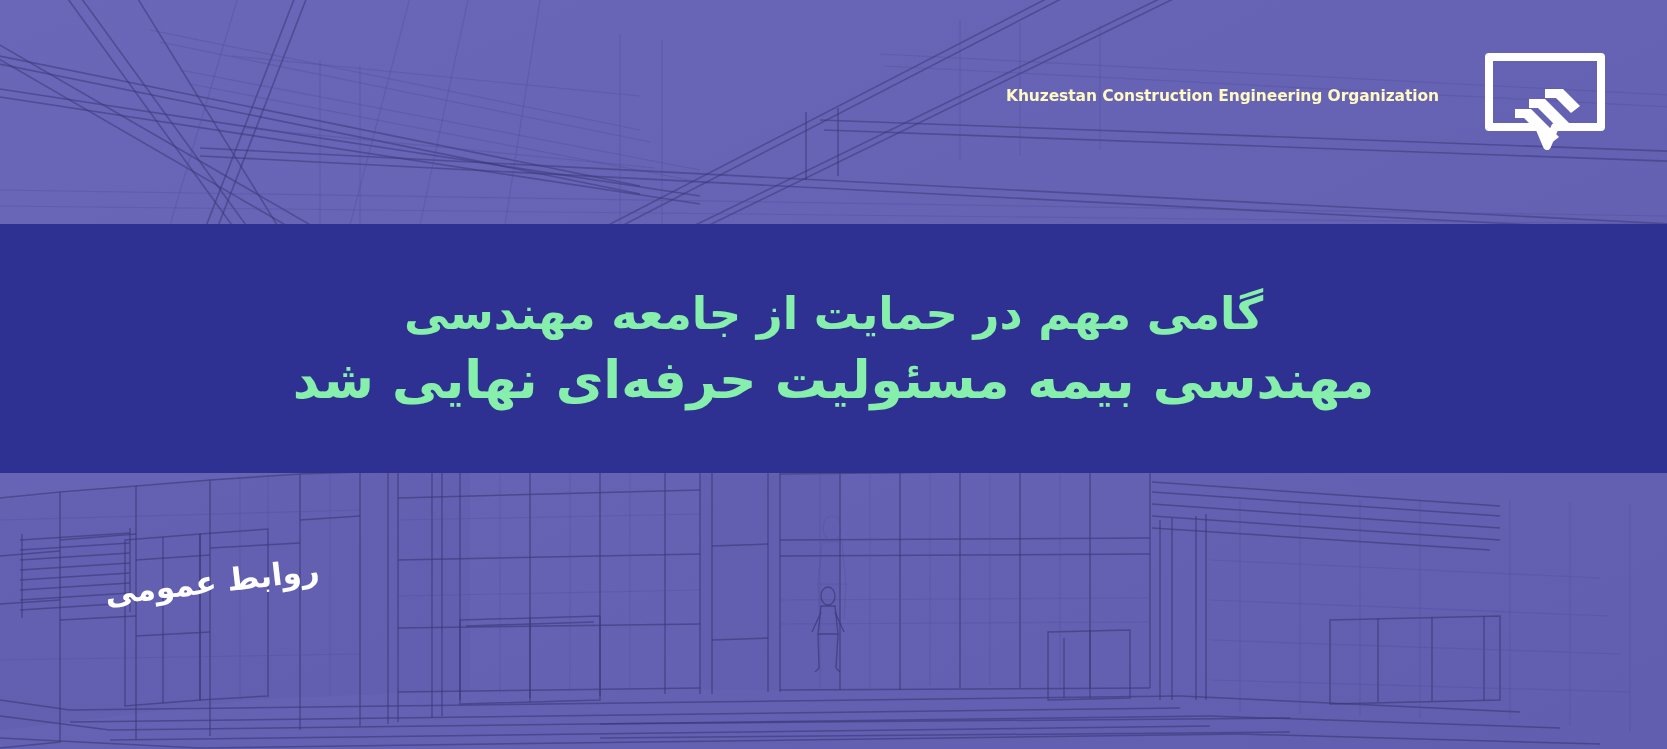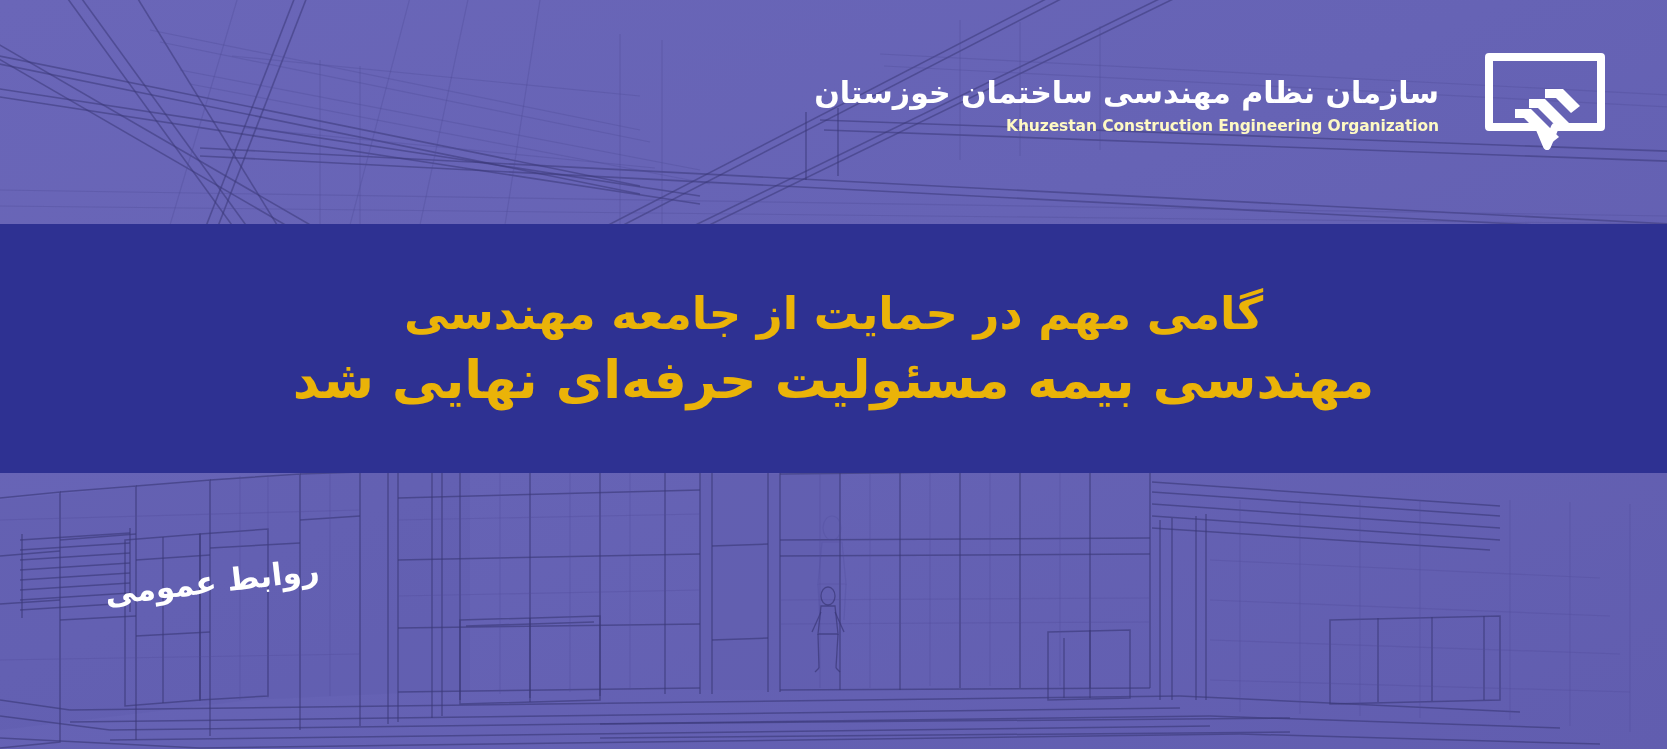--- a/index.html
+++ b/index.html
@@ -76,21 +76,21 @@
     width: 100%;
     height: 249px;
     background: #2e3192;
     z-index: 5;
     display: flex;
     flex-direction: column;
     align-items: center;
     justify-content: center;
   }
   .headline-line {
-    color: #eab308;
+    color: #86efac;
     font-weight: bold;
     direction: rtl;
     text-align: center;
     white-space: nowrap;
     line-height: 1.05;
   }
   .headline-line-1 {
     font-size: 45px;
     margin-bottom: 16px;
   }
@@ -344,21 +344,20 @@
         <path d="M822 542 L818 584 L846 584 L842 542 Z"></path>
         <path d="M818 584 L820 620"></path>
         <path d="M846 584 L844 620"></path>
       </g>
     </g>
   </svg>
 
   <div class="header-zone">
 
     <div class="brand-block">
-      <div class="brand-fa">سازمان نظام مهندسی ساختمان خوزستان</div>
       <div class="brand-en">Khuzestan Construction Engineering Organization</div>
     </div>
 
     <svg class="brand-logo" viewBox="0 0 120 97">
 
       <path d="M4 4 H116 V74 H70 L62 93 L54 74 H4 Z" fill="none" stroke="#ffffff" stroke-width="8" stroke-linejoin="round"></path>
 
       <g fill="#ffffff">
         <path d="M60 36 L78 36 L78 45 L60 45 Z"></path>
         <path d="M78 36 L95 53 L86 60 L69 43 Z"></path>

